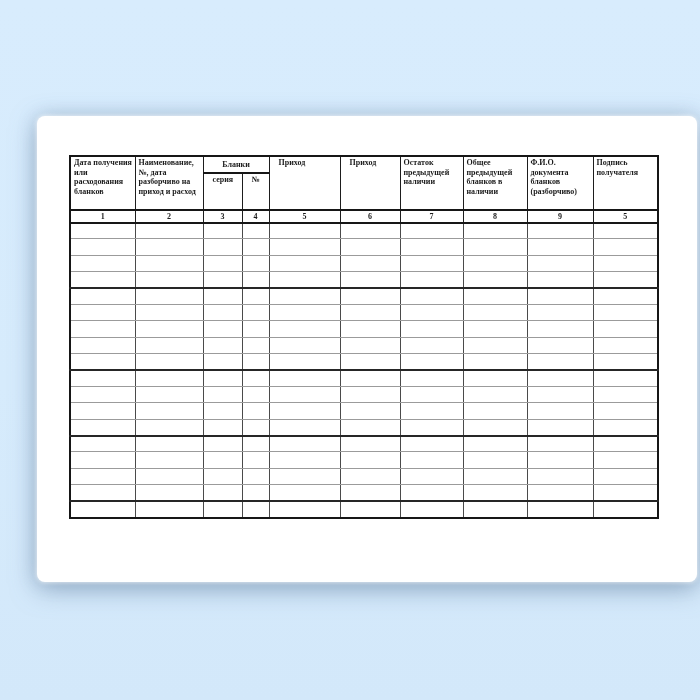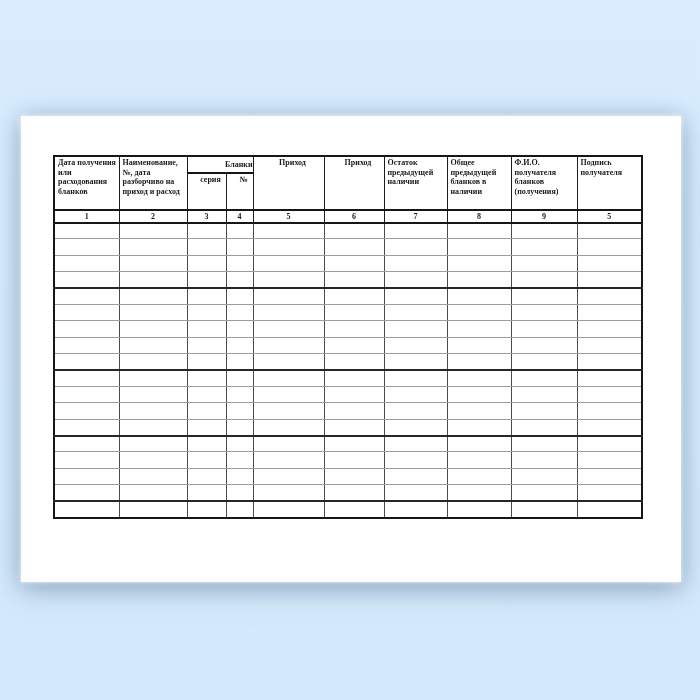--- a/index.html
+++ b/index.html
@@ -8,29 +8,30 @@
     width: 700px;
     height: 700px;
     overflow: hidden;
   }
   body {
     background: linear-gradient(180deg, #d8ecfd 0%, #d6ebfc 55%, #d3e8fa 100%);
     font-family: "Liberation Serif", "DejaVu Serif", serif;
   }
   .sheet {
     position: absolute;
-    left: 21px;
+    left: 37px;
     top: 116px;
     width: 660px;
     height: 466px;
     background: #ffffff;
     box-shadow:
       0 0 5px rgba(255,255,255,0.9),
       0 7px 26px rgba(98,128,160,0.55),
       0 0 18px rgba(118,148,180,0.38);
+    border-radius: 8px;
   }
   table.form {
     position: absolute;
     left: 32px;
     top: 39px;
     width: 588px;
     border-collapse: collapse;
     table-layout: fixed;
     border: 2px solid #161616;
   }
@@ -42,24 +43,24 @@
   th {
     border: 1px solid #1d1d1d;
     font-weight: bold;
     font-size: 8px;
     line-height: 9.6px;
     text-align: left;
     vertical-align: top;
     padding: 1px 2px 0 3px;
     background: #ffffff;
   }
-  th.center { text-align: center; padding-left: 9px; padding-right: 1px; }
+  th.center { text-align: left; padding-left: 9px; padding-right: 1px; }
   tr.hdr-span th { border-bottom: 2px solid #161616; }
   tr.hdr-sub th { border-bottom: 2px solid #161616; margin-left: 37px; }
-  th.group-cell { border-bottom: 1px solid #1d1d1d; text-align: right; padding: 0; line-height: 15px; }
+  th.group-cell { border-bottom: 1px solid #1d1d1d; text-align: center; padding: 0; line-height: 15px; }
   tr.hdr-top { height: 16px; }
   tr.hdr-sub { height: 36.5px; }
   tr.num-row { height: 12.5px; }
   tr.num-row td {
     border: 1px solid #1d1d1d;
     border-bottom: 2px solid #161616;
     font-weight: bold;
     font-size: 8px;
     text-align: center;
     vertical-align: middle;
@@ -94,21 +95,21 @@
     </colgroup>
     <thead>
       <tr class="hdr-top hdr-span">
         <th rowspan="2">Дата получения или расходования бланков</th>
         <th rowspan="2">Наименование, №, дата разборчиво на приход и расход</th>
         <th colspan="2" class="group-cell">Бланки</th>
         <th rowspan="2" class="center">Приход</th>
         <th rowspan="2" class="center">Приход</th>
         <th rowspan="2">Остаток предыдущей наличии</th>
         <th rowspan="2">Общее предыдущей бланков в наличии</th>
-        <th rowspan="2">Ф.И.О. получателя бланков (получения)</th>
+        <th rowspan="2">Ф.И.О. документа бланков (разборчиво)</th>
         <th rowspan="2">Подпись получателя</th>
       </tr>
       <tr class="hdr-sub">
         <th class="center">серия</th>
         <th class="center">№</th>
       </tr>
       <tr class="num-row">
         <td>1</td>
         <td>2</td>
         <td>3</td>

